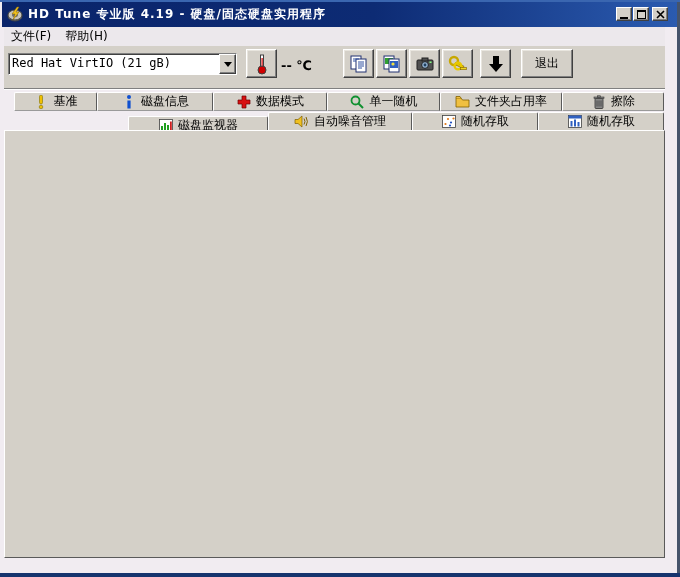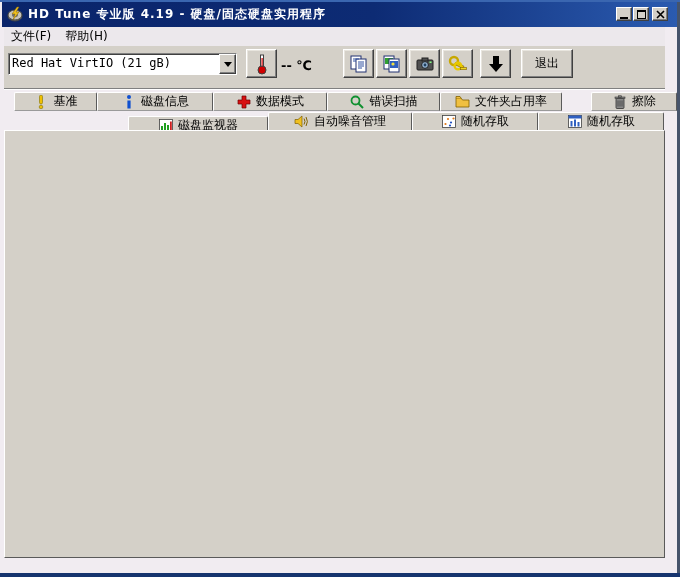--- a/index.html
+++ b/index.html
@@ -185,32 +185,32 @@
       </span>
     <span>数据模式</span>
   </div>
   <div class="abs tab" style="left:327px;top:92px;width:113px">
     <span class="ticon">
         <svg width="14" height="14" viewBox="0 0 14 14">
           <circle cx="5.5" cy="5.5" r="4" fill="none" stroke="#109030" stroke-width="1.8"></circle>
           <line x1="8.5" y1="8.5" x2="13" y2="13" stroke="#109030" stroke-width="2"></line>
         </svg>
       </span>
-    <span>错误扫描</span>
+    <span>单一随机</span>
   </div>
   <div class="abs tab" style="left:440px;top:92px;width:122px">
     <span class="ticon">
         <svg width="15" height="13" viewBox="0 0 15 13">
           <path d="M1 3 L6 3 L7.5 5 L14 5 L14 12 L1 12 Z" fill="#F0C040" stroke="#806000" stroke-width="0.8"></path>
           <path d="M1 3 L1 1.5 L5 1.5 L6 3" fill="#F0C040" stroke="#806000" stroke-width="0.8"></path>
         </svg>
       </span>
     <span>文件夹占用率</span>
   </div>
-  <div class="abs tab" style="left:591px;top:92px;width:86px">
+  <div class="abs tab" style="left:562px;top:92px;width:102px">
     <span class="ticon">
         <svg width="12" height="14" viewBox="0 0 12 14">
           <rect x="2" y="3.5" width="8" height="10" rx="1" fill="#888" stroke="#303030" stroke-width="0.8"></rect>
           <rect x="1" y="2" width="10" height="1.6" fill="#888" stroke="#303030" stroke-width="0.6"></rect>
           <rect x="4.5" y="0.8" width="3" height="1.4" fill="#888" stroke="#303030" stroke-width="0.6"></rect>
           <path d="M4 5.5v6 M6 5.5v6 M8 5.5v6" stroke="#404040" stroke-width="0.8"></path>
         </svg>
       </span>
     <span>擦除</span>
   </div>

